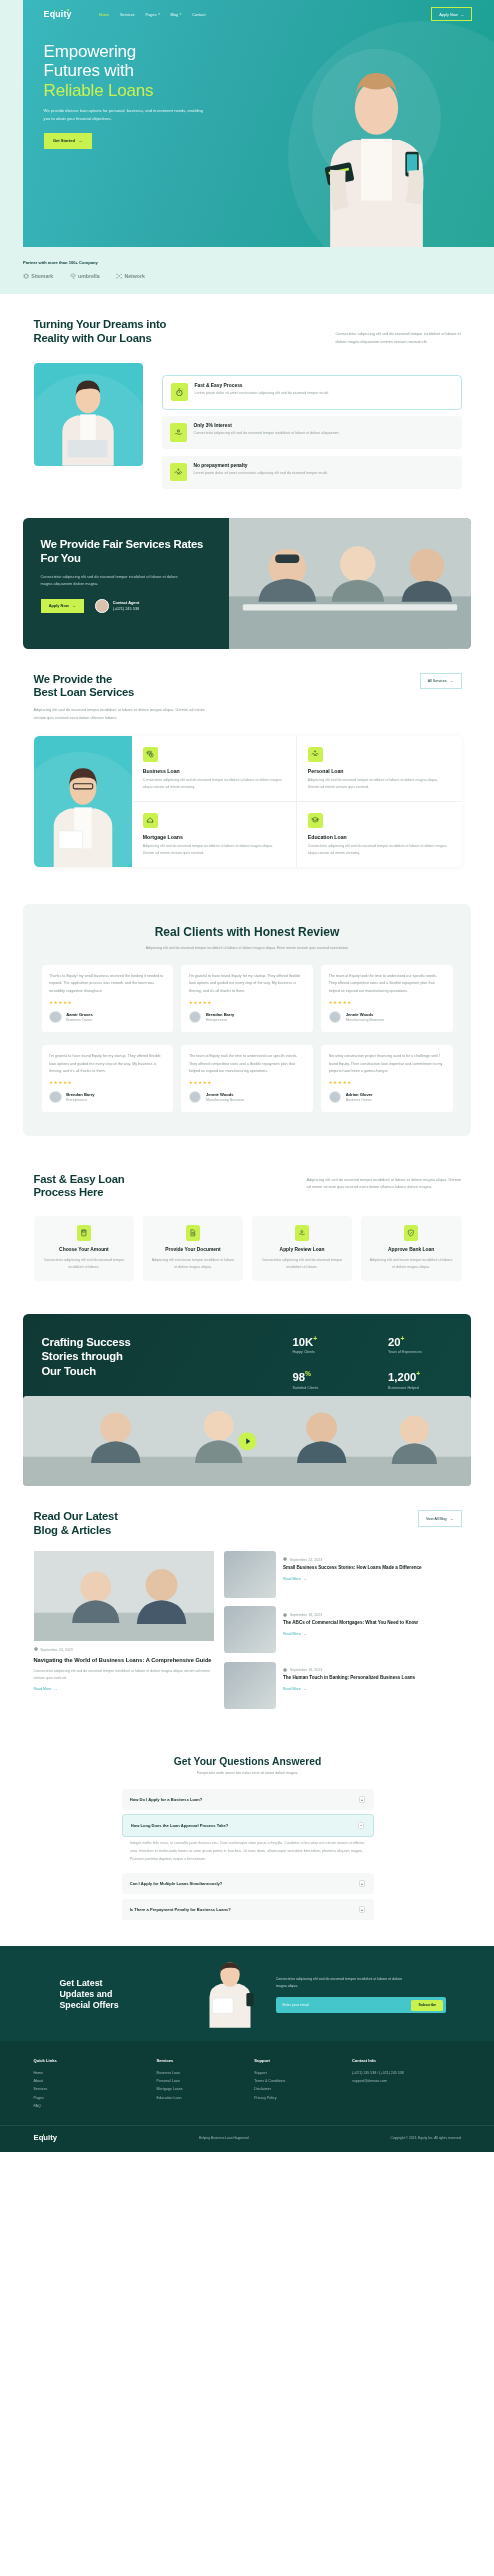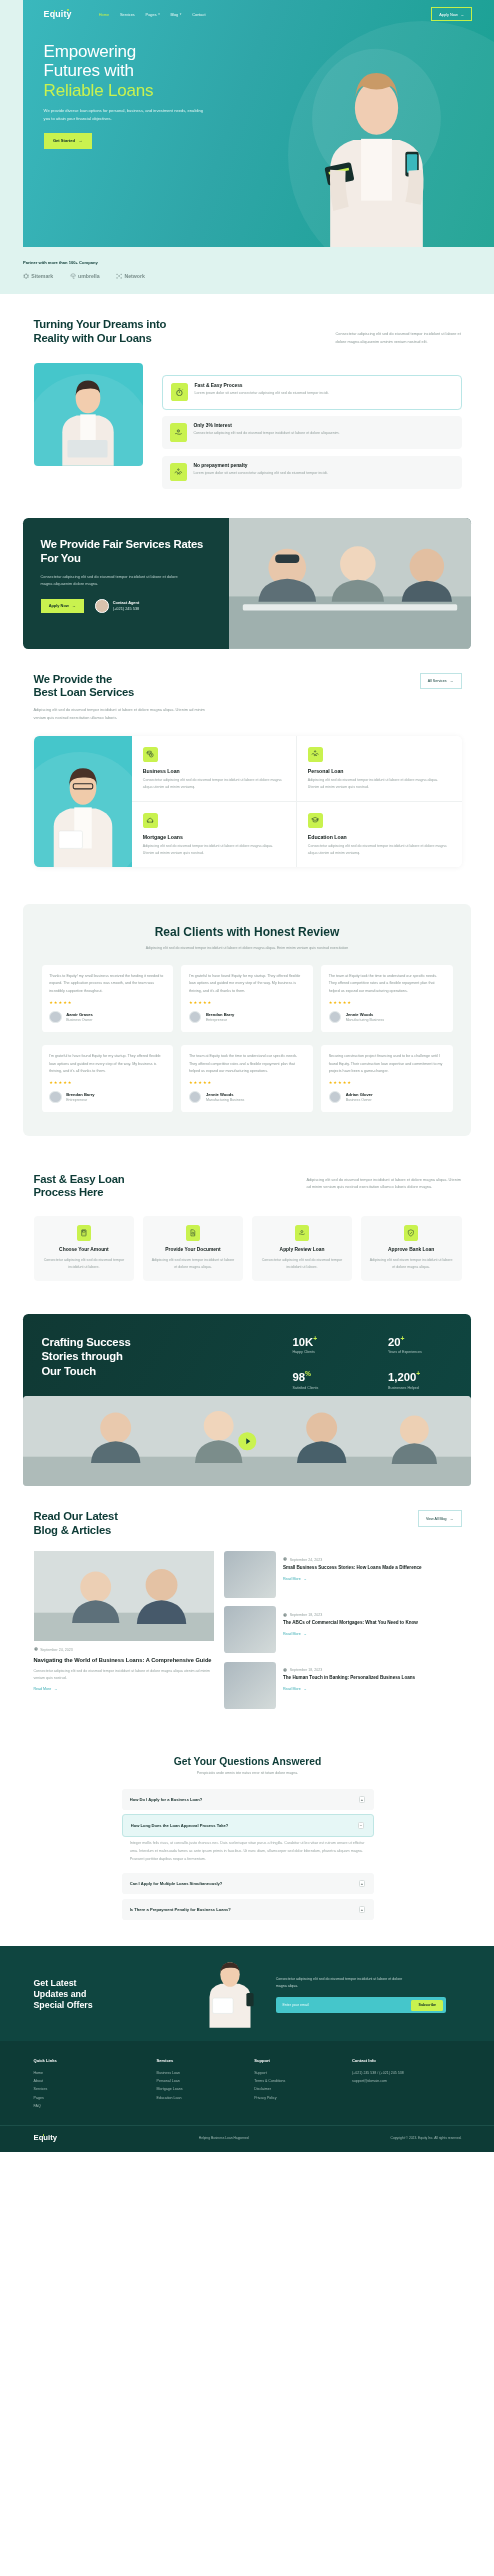--- a/index.html
+++ b/index.html
@@ -166,21 +166,21 @@
   .faq-list{margin:13.4px auto 0;width:252px;display:flex;flex-direction:column;gap:4.6px;}
   .faq-q{background:#f6f7f7;border-radius:3.1px;padding:7.2px 8.2px;display:flex;justify-content:space-between;align-items:center;font-size:4.1px;font-weight:600;color:#17302c;}
   .faq-q.open{background:#e6f7f6;border:0.5px solid #bfe6e4;}
   .faq-sign{width:6.7px;height:6.7px;border:0.5px solid #d6dcdb;background:#fff;border-radius:1.5px;display:flex;align-items:center;justify-content:center;font-size:4.1px;color:#5d6b69;}
   .faq-a{font-size:3.7px;line-height:2.05;color:#9aa5a3;padding:3.1px 8.2px 5.2px;}
 
   
   .news{background:#0f4540;padding:0;position:relative;overflow:hidden;}
   .news-inner{width:428px;margin:0 auto;display:flex;align-items:center;min-height:77px;padding:15.5px 0 12.4px;}
   .news-left{width:155px;}
-  .news-left h3{font-size:8.8px;line-height:1.25;color:#fff;font-weight:700;}
+  .news-left h3{font-size:8.8px;line-height:1.25;color:#fff;font-weight:700;margin-left:26px;}
   .news-mid{width:82px;height:67px;position:relative;align-self:flex-end;}
   .news-right{flex:1;padding-left:5.2px;}
   .news-right p{font-size:3.6px;line-height:1.9;color:#b9d0cc;width:129px;}
   .news-form{margin-top:7.2px;display:flex;background:#45c6cb;border-radius:2.1px;padding:2.6px;align-items:center;width:170px;}
   .news-form input{flex:1;border:none;outline:none;background:transparent;font-size:3.6px;color:#f0fbfa;padding:3.1px 4.1px;font-family:"Liberation Sans",sans-serif;}
   .news-form input::placeholder{color:#e6fbfa;}
   .sub-btn{background:#c9f24f;color:#0d2b24;font-size:3.6px;font-weight:700;padding:3.6px 7.2px;border-radius:1.5px;}
 
   
   .footer{background:#0d3b36;padding:17.5px 0 0;}

